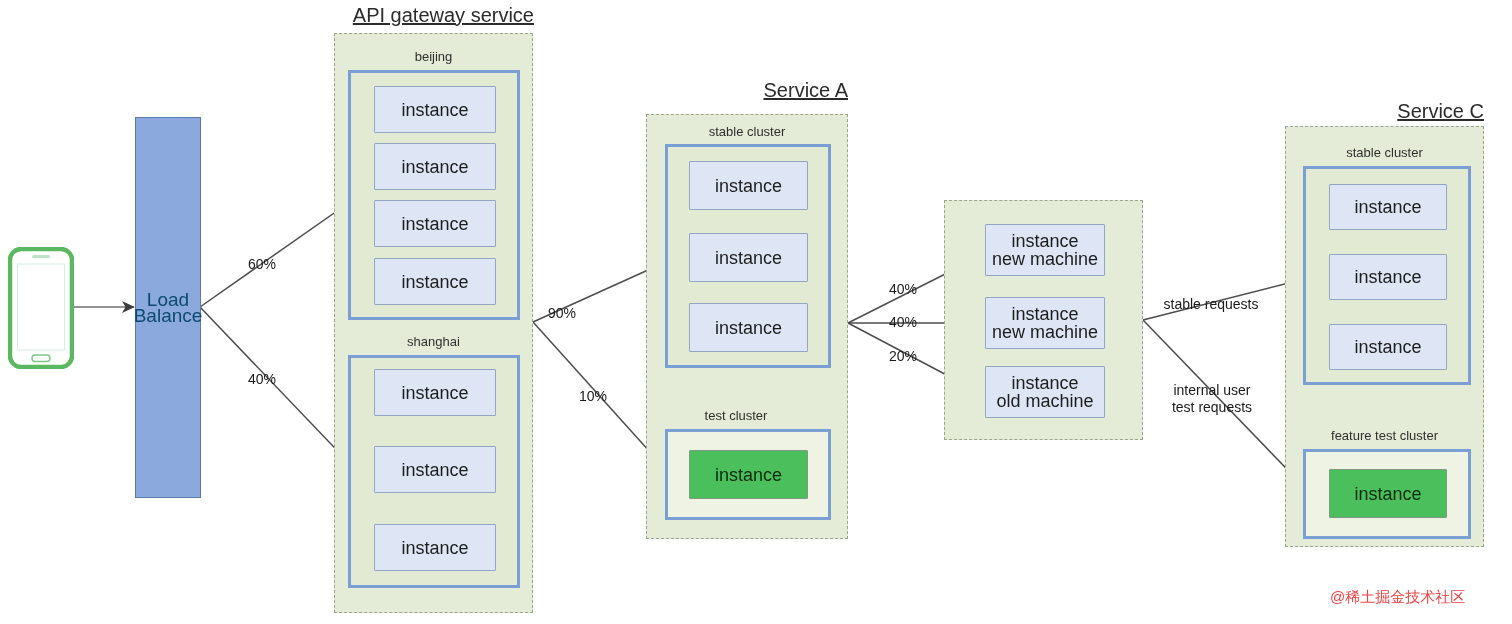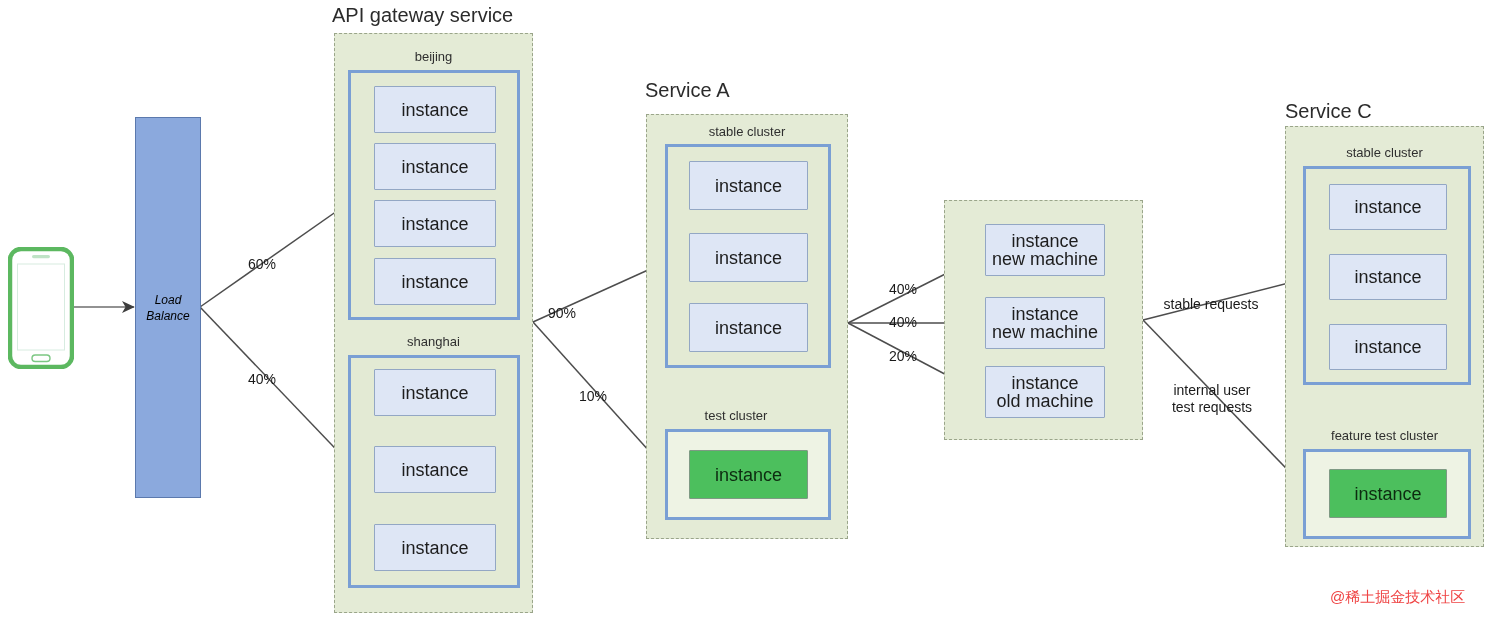--- a/index.html
+++ b/index.html
@@ -31,26 +31,27 @@
   
   .group-box {
     position: absolute;
     box-sizing: border-box;
     background: #e4ebd6;
     border: 1.5px dashed #9aa58a;
     z-index: 2;
   }
   .group-title {
     position: absolute;
-    text-align: left;
+    text-align: right;
     color: #2b2b2b;
     font-size: 20px;
     line-height: 24px;
     white-space: nowrap;
     z-index: 3;
+    text-decoration: underline;
   }
   
   .cluster-label {
     position: absolute;
     text-align: center;
     color: #2f2f2f;
     font-size: 13px;
     line-height: 16px;
     white-space: nowrap;
     z-index: 4;
@@ -89,30 +90,29 @@
     color: #0d2b10;
   }
   .instance .ln { display: block; }
 
   
   .load-balance {
     position: absolute;
     box-sizing: border-box;
     background: #8ba9dd;
     border: 1.5px solid #5b79ad;
-    color: #000000;
-    font-size: 12px;
+    color: #0c4a6e;
+    font-size: 19px;
     line-height: 16px;
     display: flex;
     flex-direction: column;
     align-items: center;
     justify-content: center;
     text-align: center;
     z-index: 2;
-    font-style: italic;
   }
 
   
   .edge-label {
     position: absolute;
     color: #1a1a1a;
     font-size: 14px;
     line-height: 17px;
     white-space: nowrap;
     z-index: 6;

